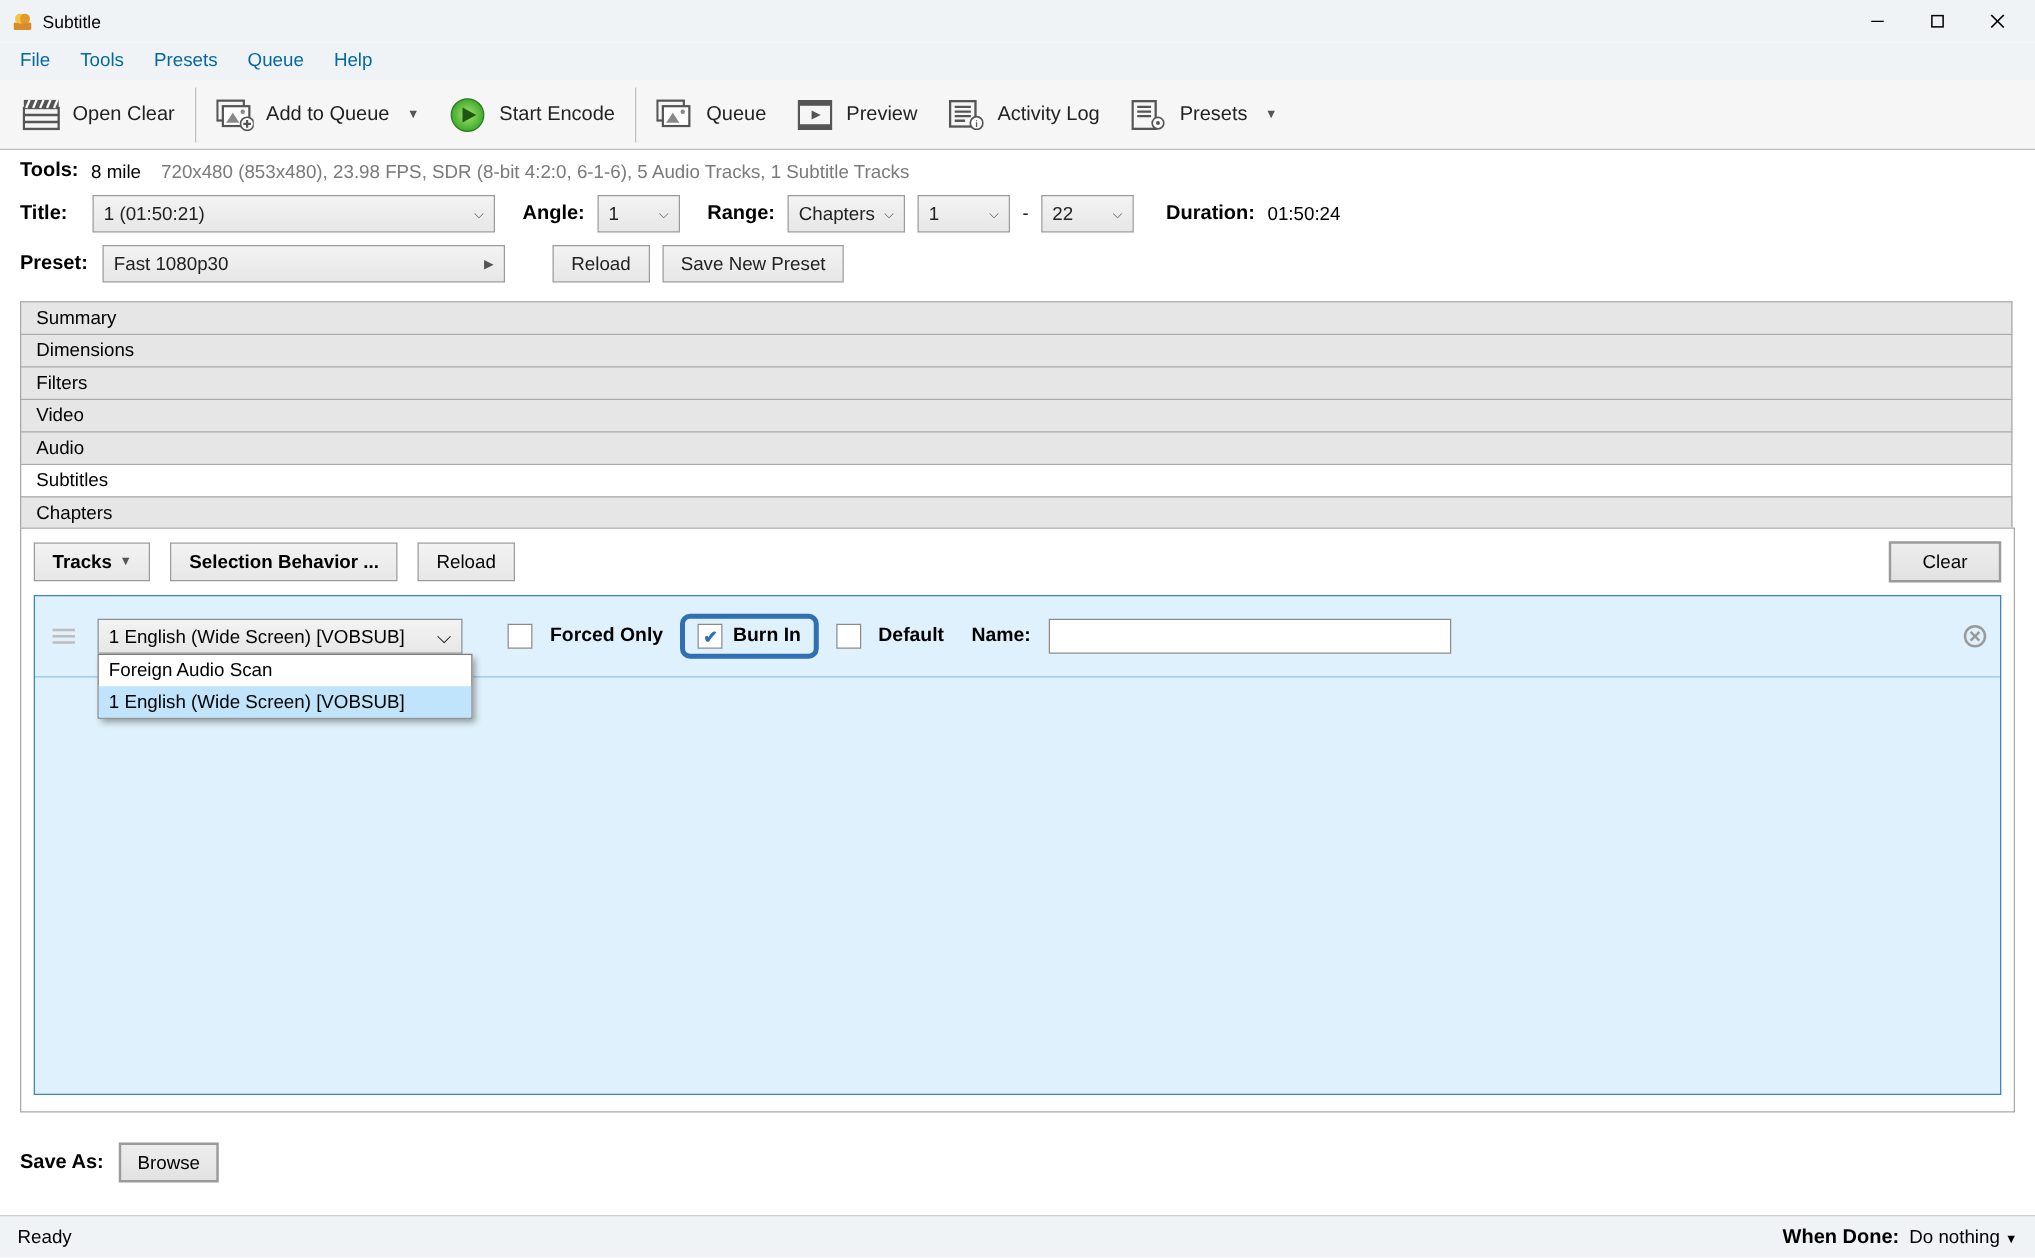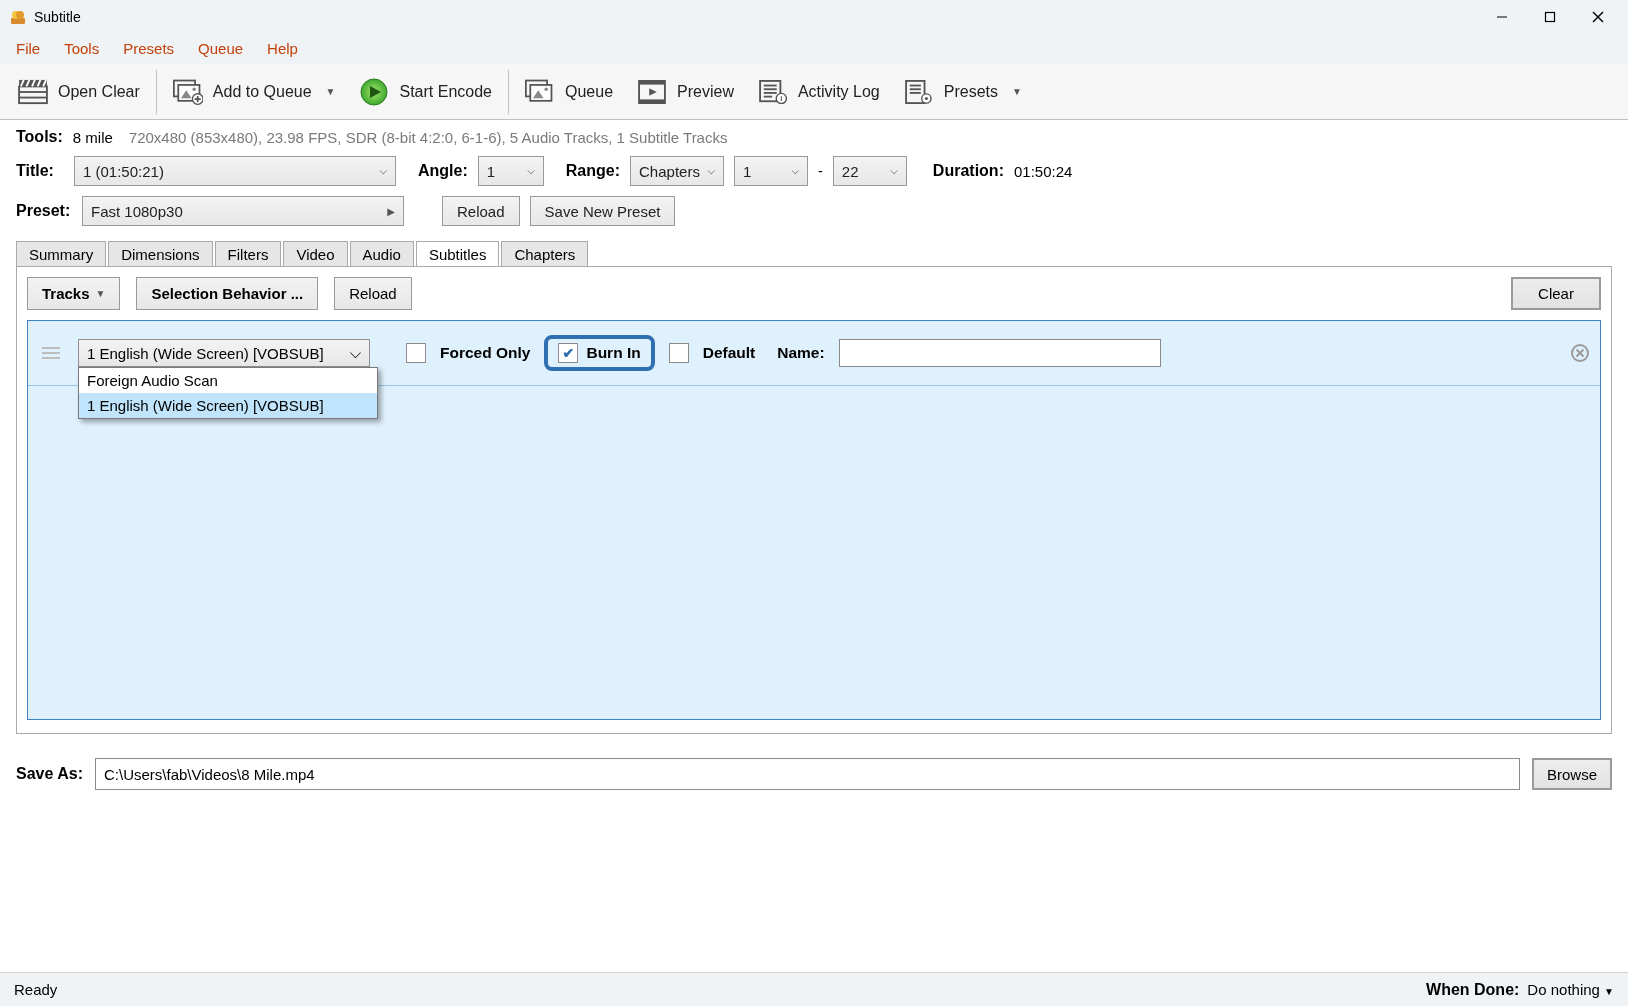--- a/index.html
+++ b/index.html
@@ -39,21 +39,21 @@
     height: 30px;
     background: #f0f3f5;
     border-bottom: 1px solid #f0f3f5;
     display: flex;
     align-items: center;
     padding: 0 4px;
   }
   .menubar .menu-item {
     padding: 4px 12px;
     font-size: 15px;
-    color: #c2410c;
+    color: #0369a1;
   }
   
   .toolbar {
     height: 56px;
     background: #f6f6f6;
     border-bottom: 1px solid #bfbfbf;
     display: flex;
     align-items: center;
     padding: 0 6px;
   }
@@ -83,39 +83,39 @@
   .combo { justify-content:space-between; }
   .combo .chev { font-size:10px; color:#555; padding-left:6px; }
   .btn { cursor:default; }
   .title-select { width:322px; height:30px; }
   .angle-select { width:66px; height:30px; }
   .range-select { width:94px; height:30px; }
   .chap-select  { width:74px; height:30px; }
   .preset-select{ width:322px; height:30px; }
   .btn-mid { height:30px; padding:0 14px; }
   
-  .tabs-strip { display:flex; margin-top:14px; }
+  .tabs-strip { display:flex; margin-top:14px;flex-direction:column; }
   .tab {
     border:1px solid #a9a9a9;
     border-bottom:none;
     background:#e6e6e6;
     padding:4px 12px;
     margin-right:2px;
     font-size:15px;
     position:relative; top:1px;
   }
   .tab.active { background:#fff; }
   .tab-page {
     border:1px solid #a9a9a9;
     padding:10px;
     min-height:468px;
     background:#fff;
     position:relative;
   }
-  .inner-toolbar { display:flex; gap:16px; margin-bottom:10px;}
+  .inner-toolbar { display:flex; align-items:center; gap:16px; margin-bottom:10px;}
   .inner-btn {
     border:1px solid #9a9a9a;
     background:linear-gradient(#f3f3f3,#e7e7e7);
     padding:6px 14px;
     font-size:15px;
     display:inline-flex; align-items:center; gap:6px;
   }
   .inner-btn.bold { font-weight:600; }
   .inner-btn .chev { font-size:10px; color:#555;}
   .clear-btn { margin-left:auto; width:90px; justify-content:center; border:2px solid #9a9a9a; background:linear-gradient(#ededed,#e2e2e2);}
@@ -430,21 +430,20 @@
             <line x1="6.5" y1="6.5" x2="13.5" y2="13.5" stroke="#9a9a9a" stroke-width="2"></line>
             <line x1="13.5" y1="6.5" x2="6.5" y2="13.5" stroke="#9a9a9a" stroke-width="2"></line>
           </svg>
         </div>
       </div>
     </div>
   </div>
 
   <div class="save-row">
     <span class="lbl-bold">Save As:</span>
-    <input class="save-input" value="C:\Users\fab\Videos\8 Mile.mp4" style="">
     <div class="browse-btn">Browse</div>
   </div>
 
 </div>
 
 <div class="statusbar">
   <span>Ready</span>
   <div class="status-right">
     <span class="lbl-bold">When Done:</span>
     <span>

